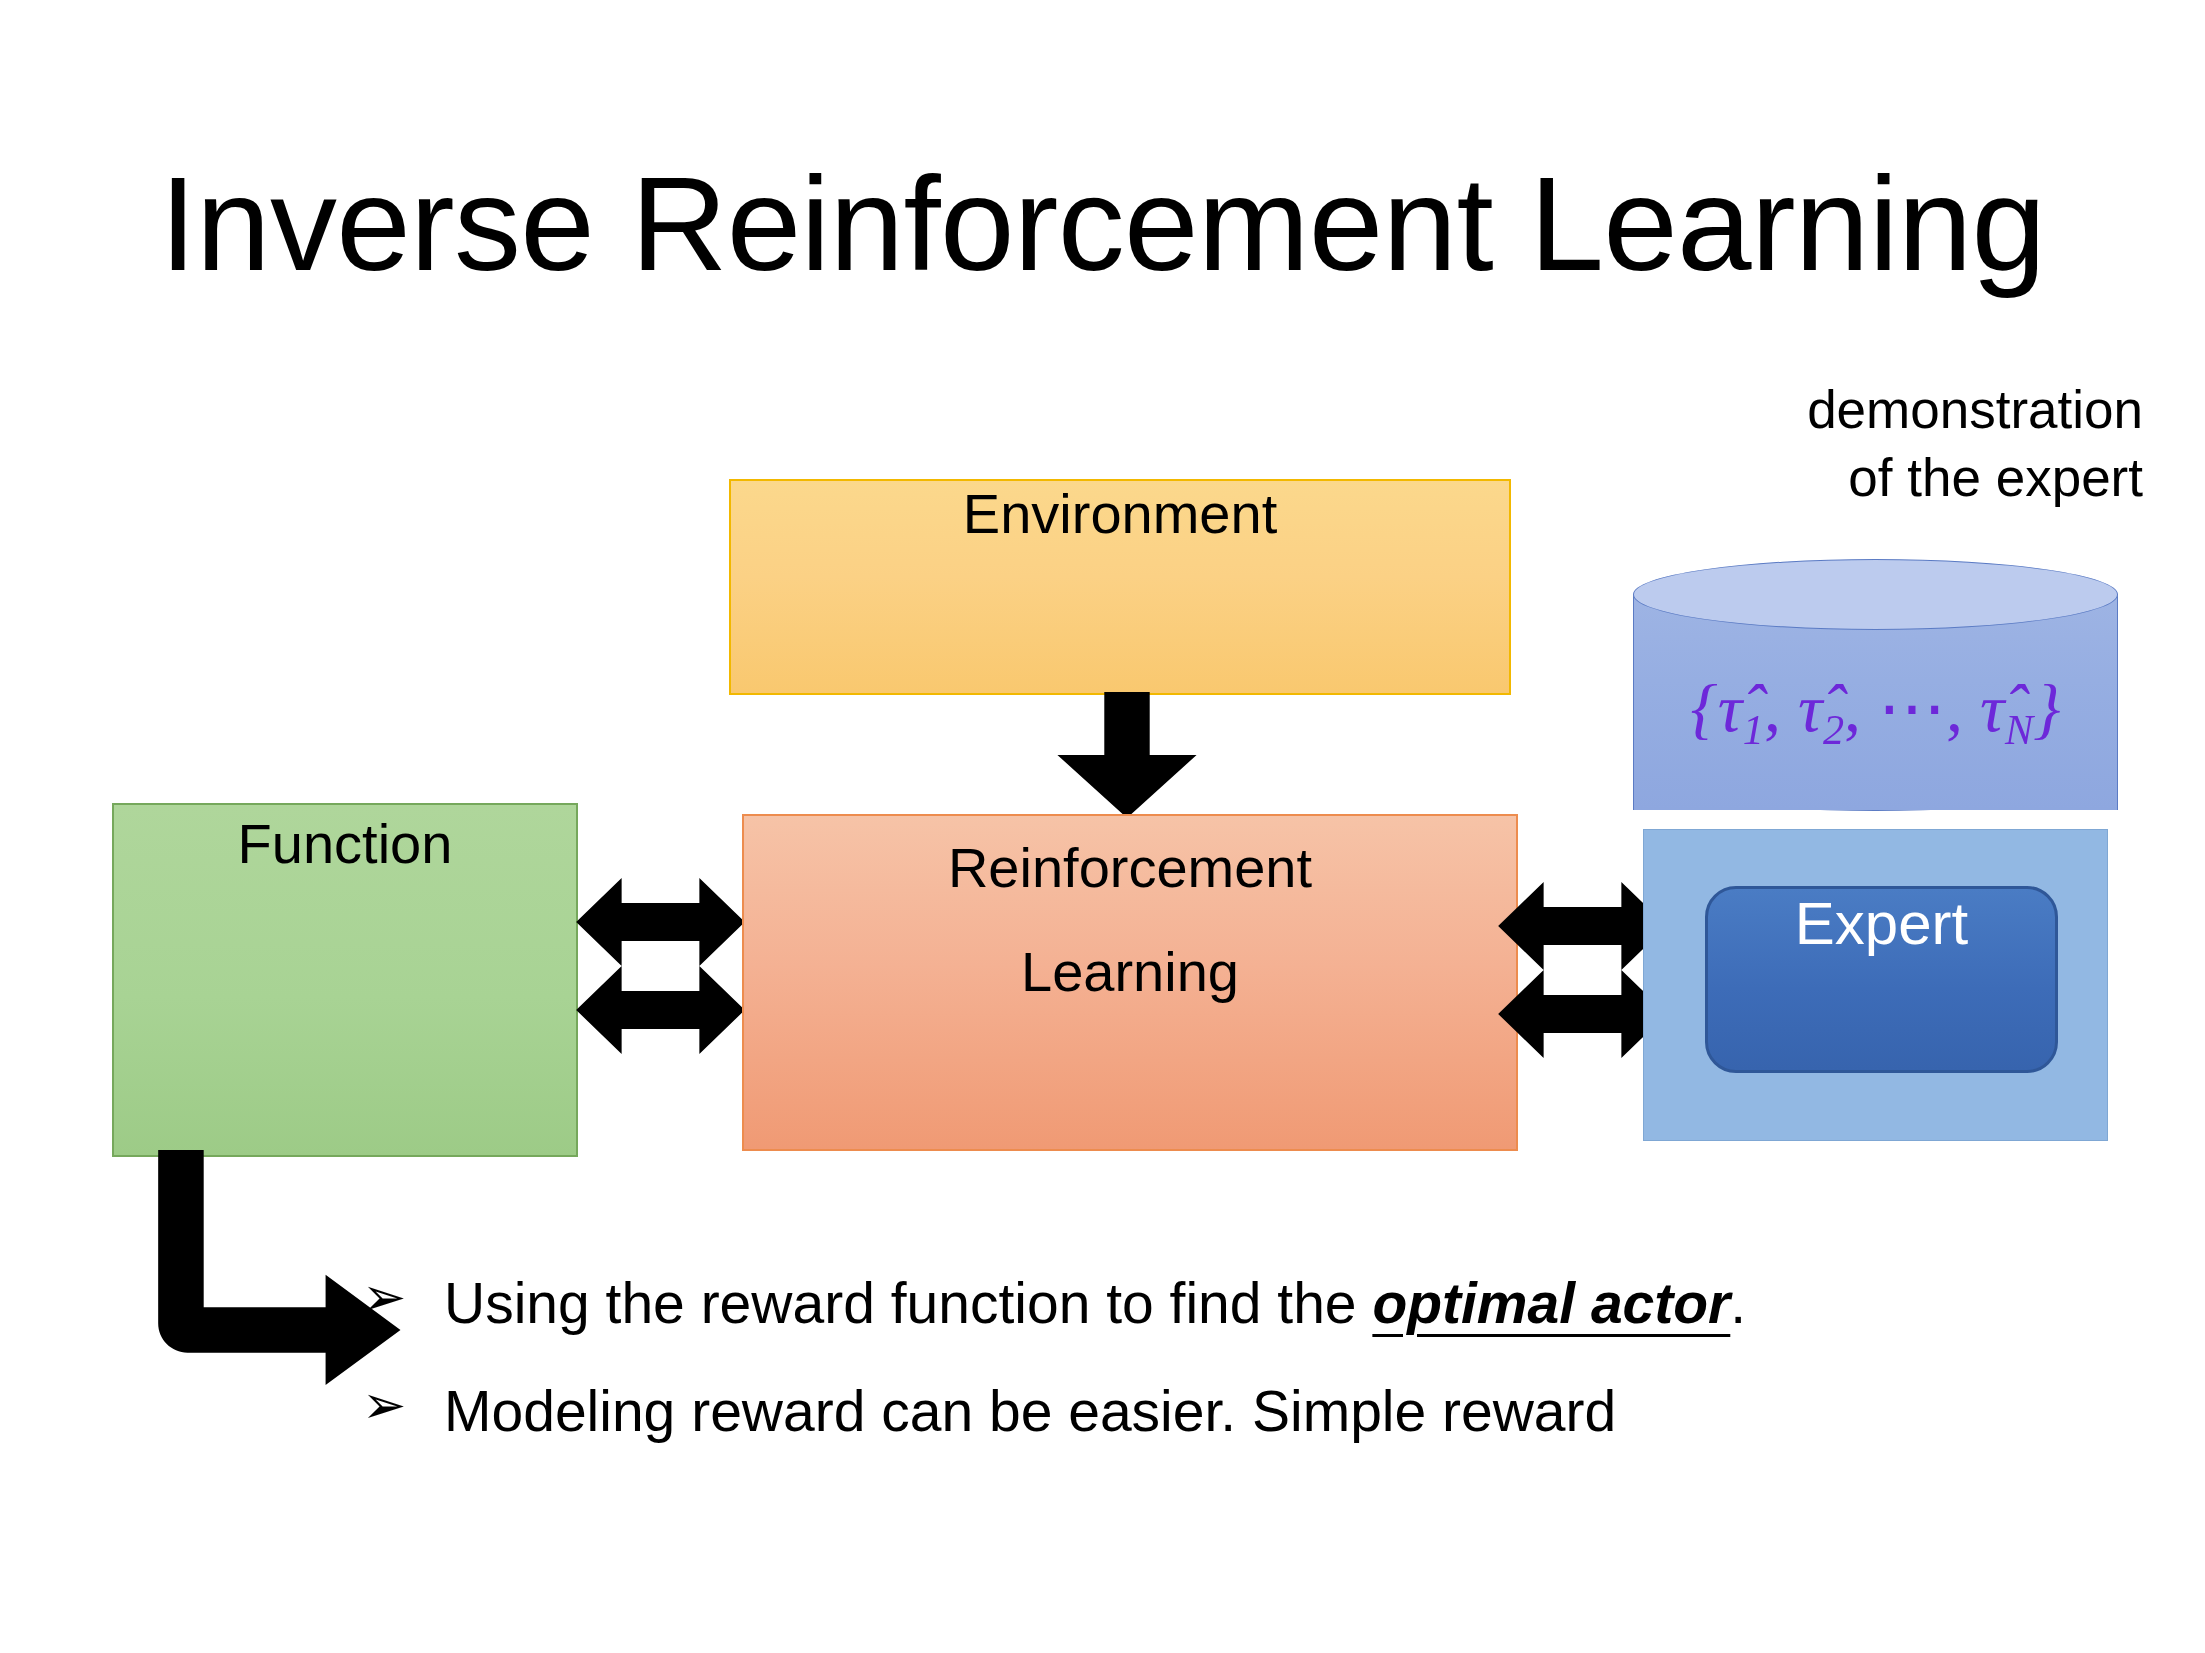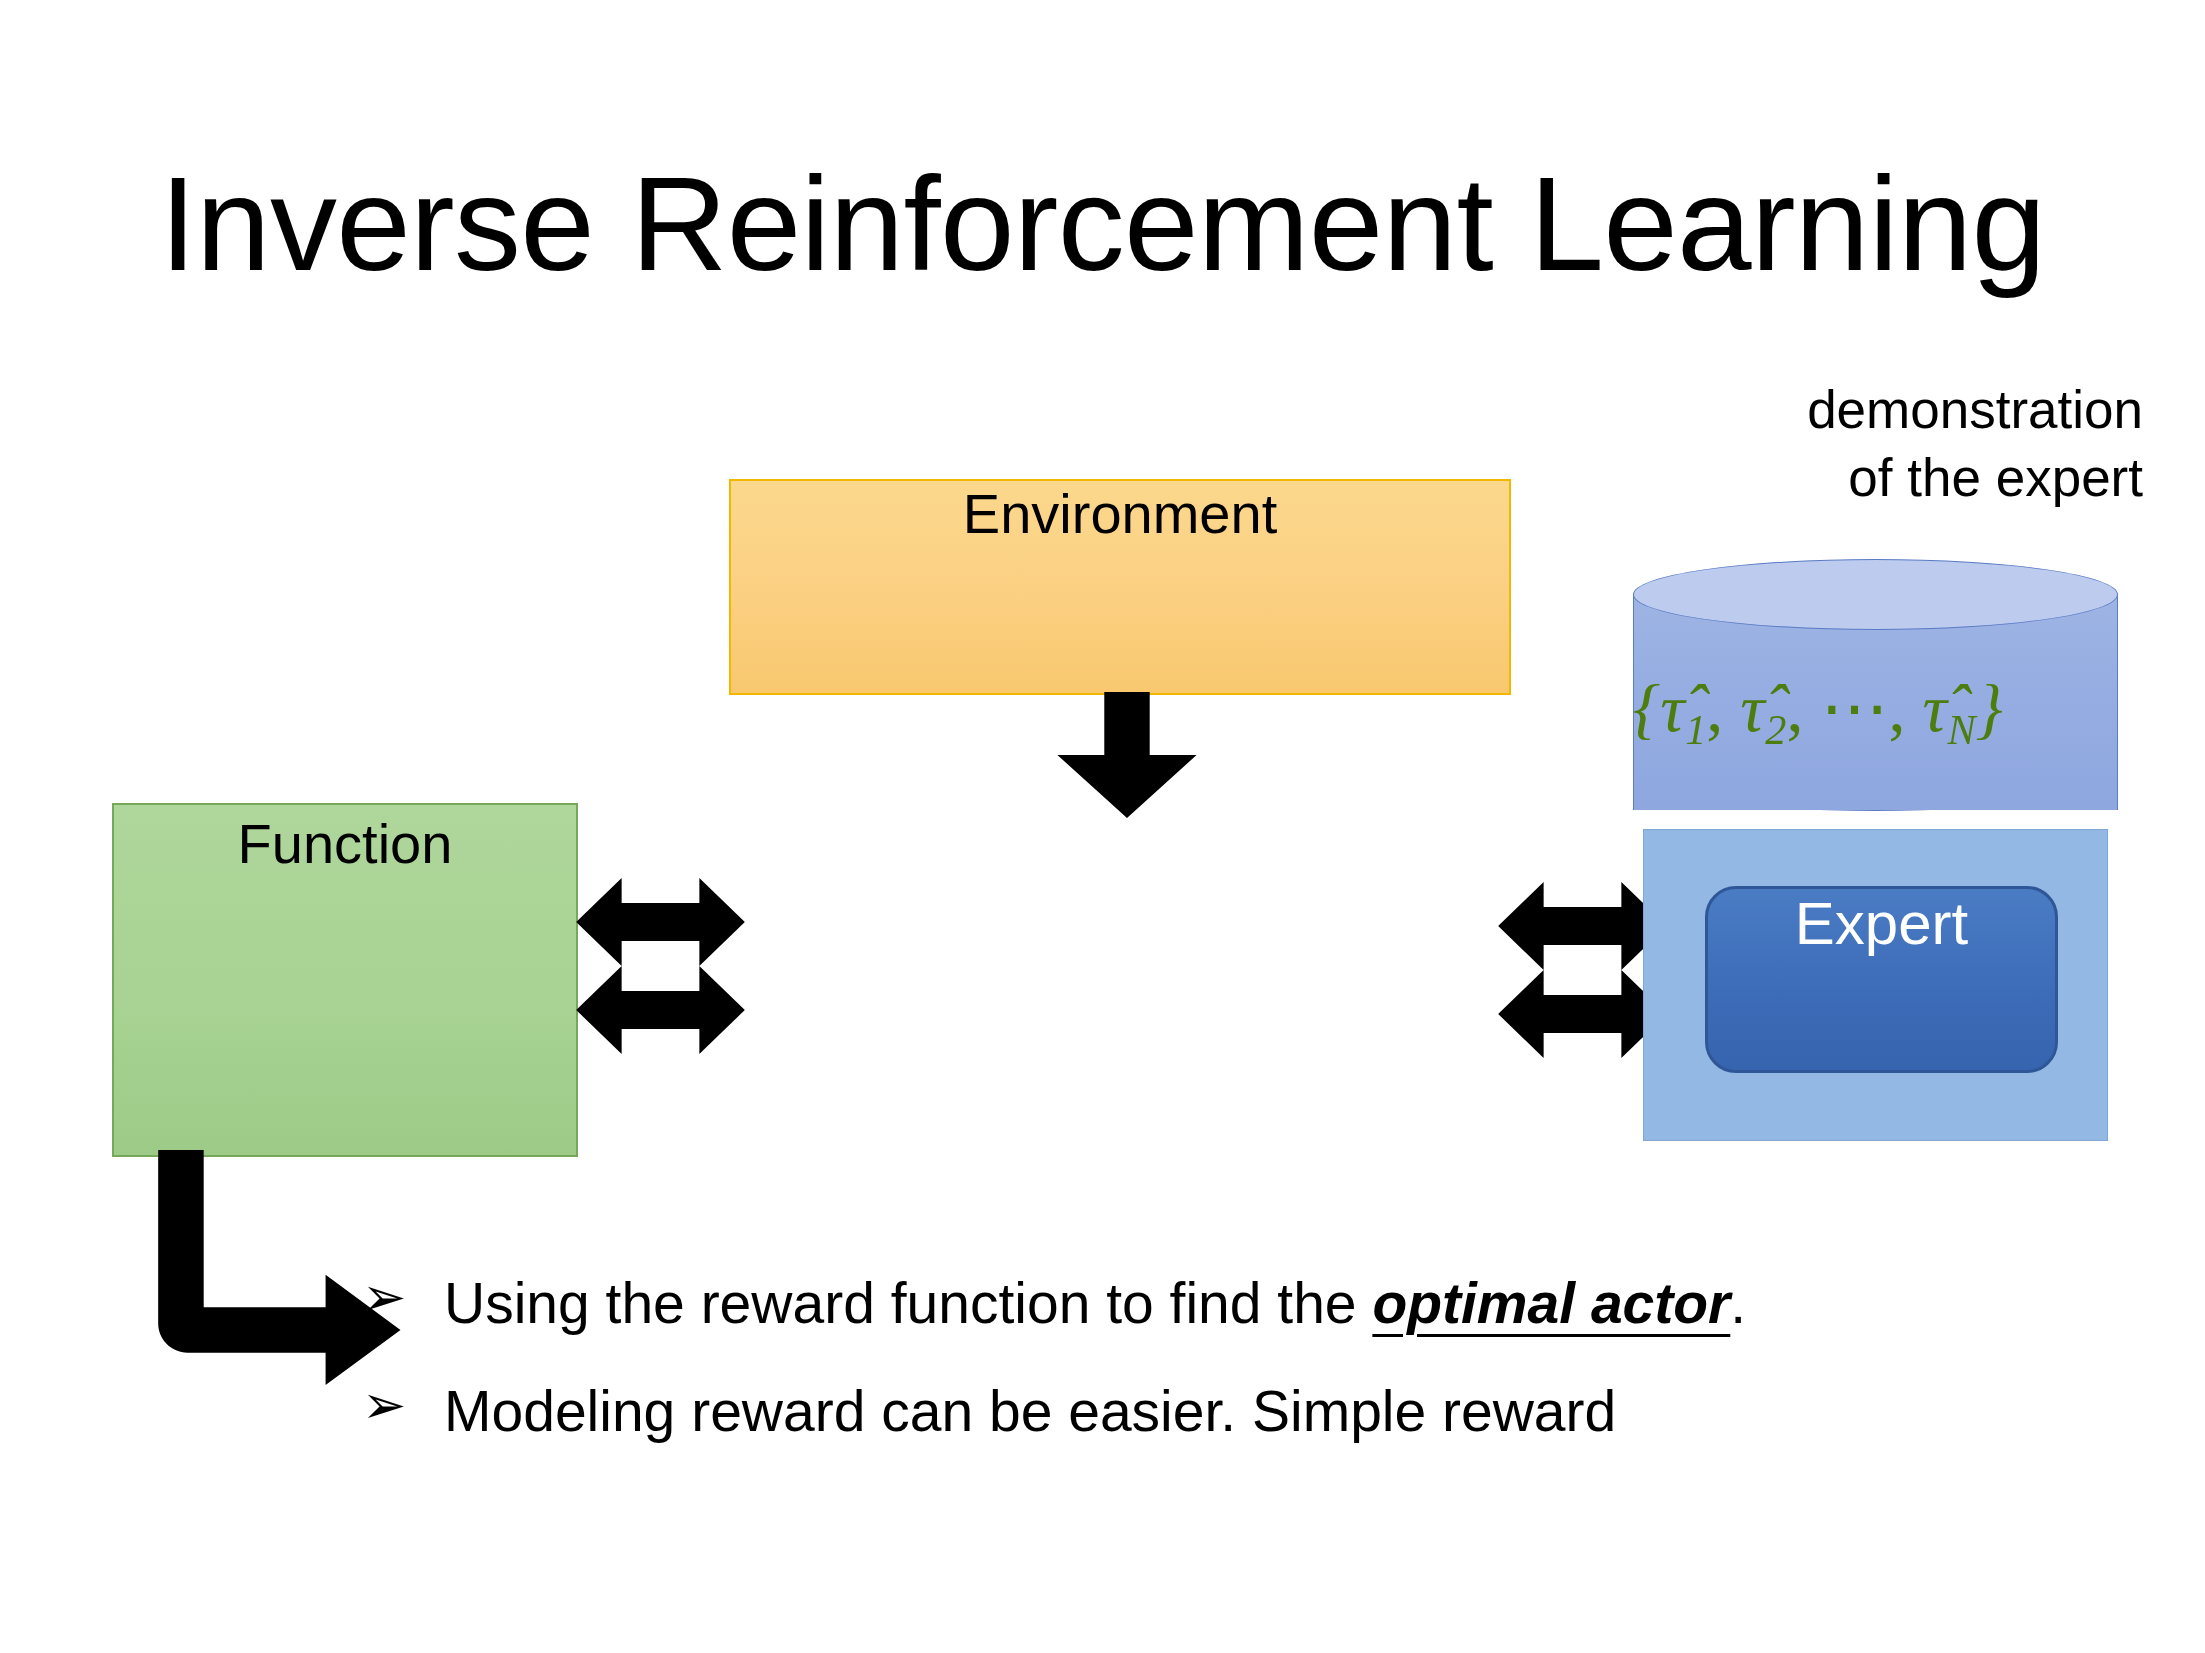--- a/index.html
+++ b/index.html
@@ -132,24 +132,25 @@
     width:485px; height:71px;
     border-radius:50%;
     background:#BCCBEE;
     border:1.5px solid #5B7BC4;
     box-sizing:border-box;
   }
   #cyl-label{
     position:absolute;
     left:0; top:109px;
     width:485px;
+    text-align:center;
     font-family:"Liberation Serif", serif;
     font-style:italic;
     font-size:68px;
-    color:#4d7c0f;
+    color:#6d28d9;
     white-space:nowrap;
   }
   #cyl-label .sub{
     font-size:0.62em;
     font-style:italic;
     vertical-align:-0.30em;
     margin-left:0.7px;
   }
   #cyl-label .up{ font-style:normal; }
 
@@ -229,20 +230,26 @@
     </span>
   </div>
 
   <svg id="arrow-left-pair" class="arrow" viewBox="0 0 230 240">
 
     <polygon points="0,60 62,0 62,34 168,34 168,0 230,60 168,120 168,86 62,86 62,120" fill="#000000" transform="translate(0,0)"></polygon>
 
     <polygon points="0,60 62,0 62,34 168,34 168,0 230,60 168,120 168,86 62,86 62,120" fill="#000000" transform="translate(0,120)"></polygon>
   </svg>
 
+  <div id="rl-box" class="flowbox">
+    <span>
+      <span class="lbl">Reinforcement</span>
+      <span class="lbl">Learning</span>
+    </span>
+  </div>
 
   <svg id="arrow-right-pair" class="arrow" viewBox="0 0 230 240">
     <polygon points="0,60 62,0 62,34 168,34 168,0 230,60 168,120 168,86 62,86 62,120" fill="#000000" transform="translate(0,0)"></polygon>
     <polygon points="0,60 62,0 62,34 168,34 168,0 230,60 168,120 168,86 62,86 62,120" fill="#000000" transform="translate(0,120)"></polygon>
   </svg>
 
   <div id="expert-panel"></div>
   <div id="expert-box" class="flowbox">
     <span class="lbl">Expert</span>
   </div>

